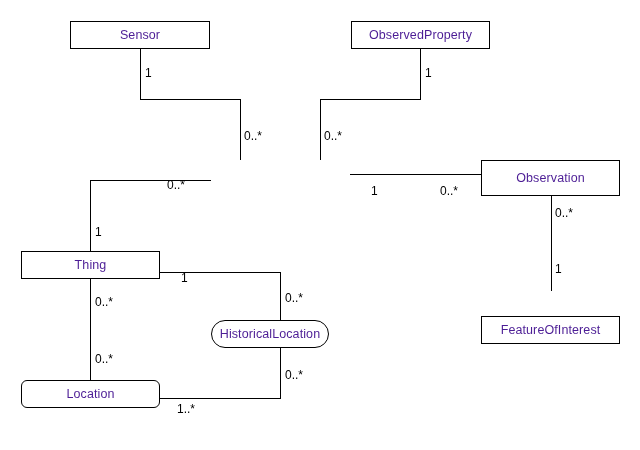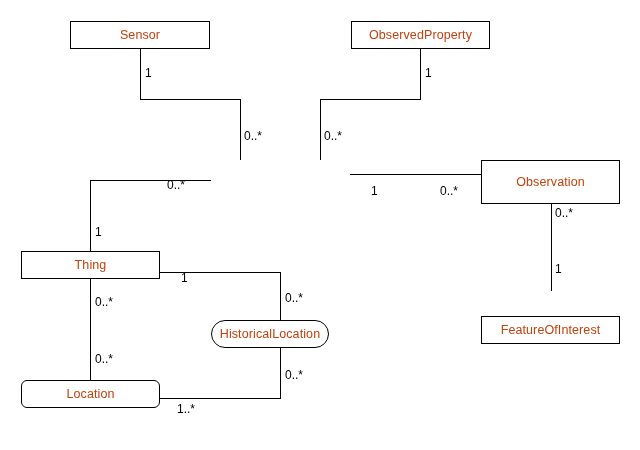--- a/index.html
+++ b/index.html
@@ -29,21 +29,21 @@
     box-sizing: border-box;
     border: 1px solid #000000;
     background: #ffffff;
     display: flex;
     align-items: center;
     justify-content: center;
   }
   .uml-class-name {
     font-family: "Liberation Sans", sans-serif;
     font-size: 12.5px;
-    color: #c2410c;
+    color: #4c1d95;
     line-height: 1;
     white-space: nowrap;
     letter-spacing: 0.1px;
   }
   .multiplicity-label {
     position: absolute;
     font-family: "Liberation Sans", sans-serif;
     font-size: 12px;
     color: #000000;
     line-height: 1;
@@ -80,21 +80,21 @@
 
   <div class="uml-class-box" style="left:70px; top:21px; width:140px; height:28px;">
     <span class="uml-class-name">Sensor</span>
   </div>
 
   <div class="uml-class-box" style="left:351px; top:21px; width:139px; height:28px;text-align:right;">
     <span class="uml-class-name">ObservedProperty</span>
   </div>
 
 
-  <div class="uml-class-box" style="left:481px; top:160px; width:139px; height:44px;">
+  <div class="uml-class-box" style="left:481px; top:160px; width:139px; height:36px;">
     <span class="uml-class-name">Observation</span>
   </div>
 
   <div class="uml-class-box" style="left:481px; top:291px; width:139px; height:28px;margin-top:25px;">
     <span class="uml-class-name">FeatureOfInterest</span>
   </div>
 
   <div class="uml-class-box" style="left:21px; top:251px; width:139px; height:28px;">
     <span class="uml-class-name">Thing</span>
   </div>

